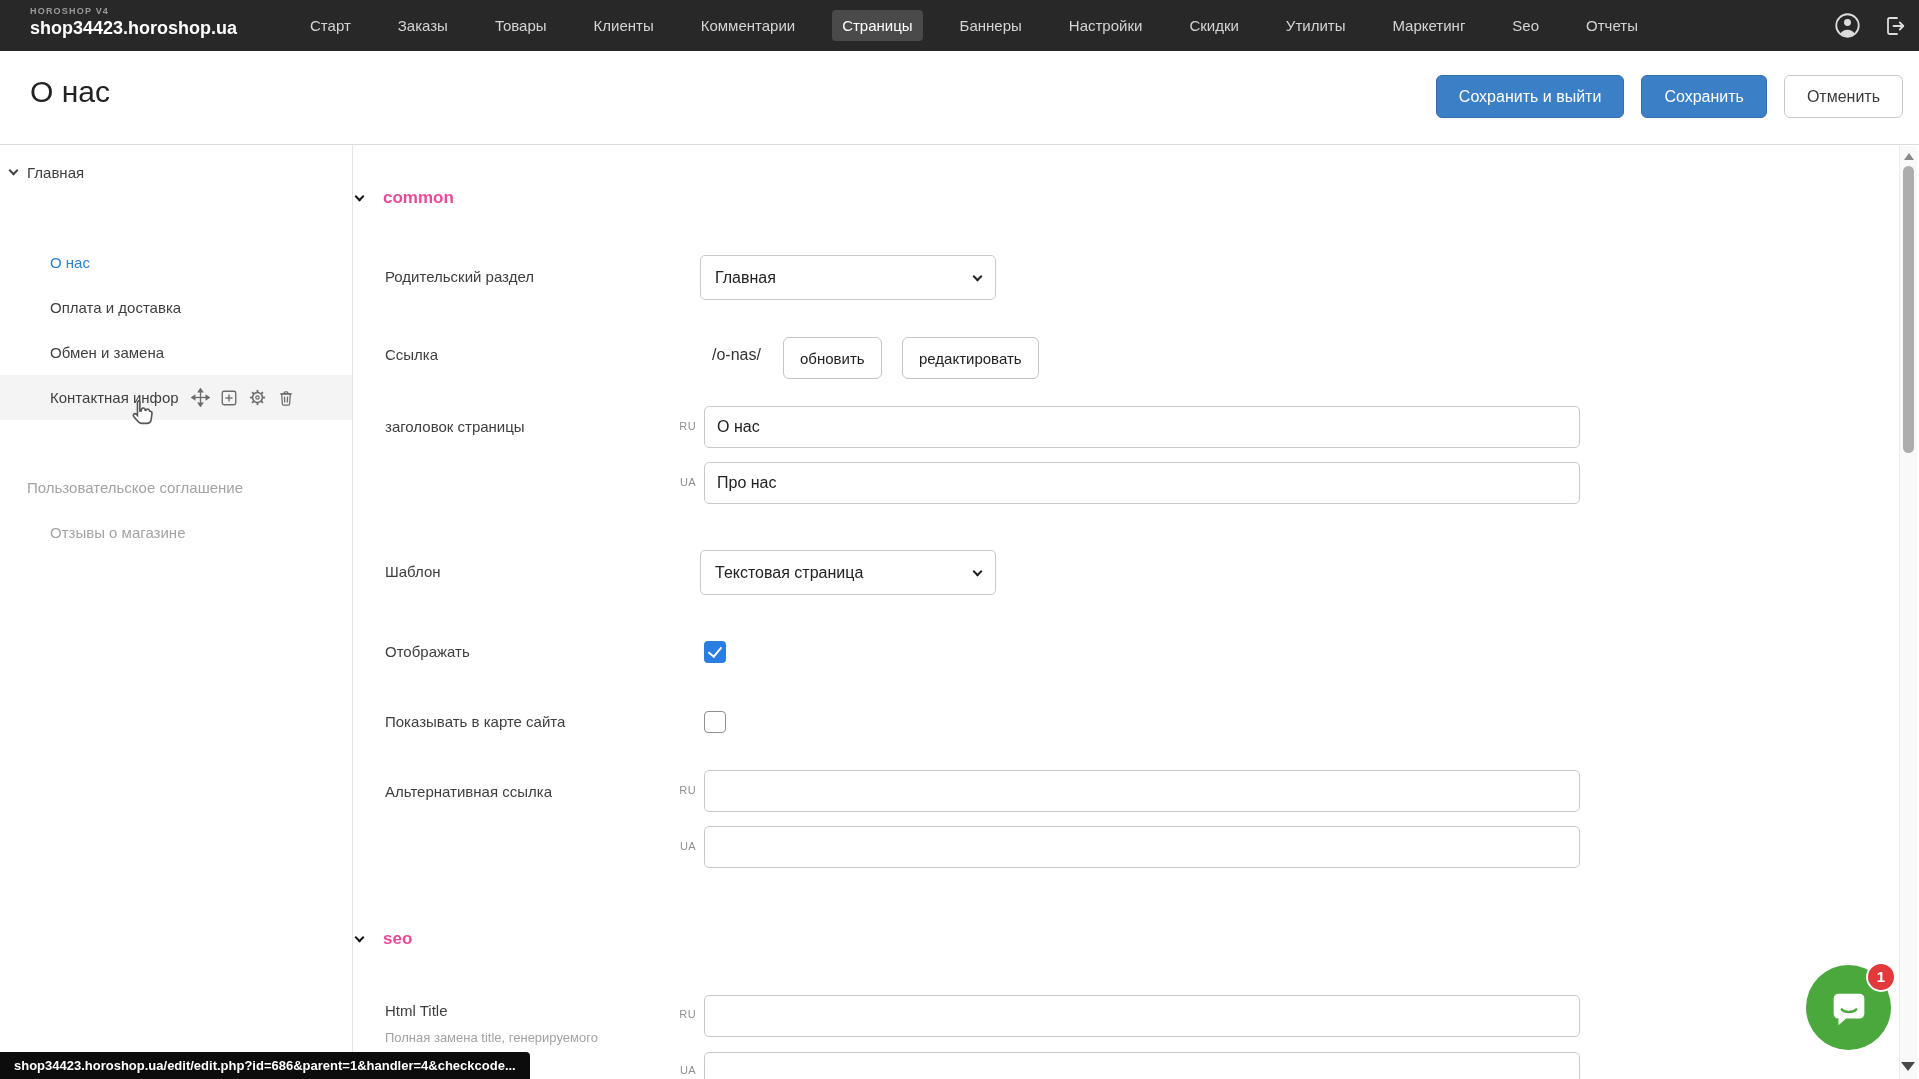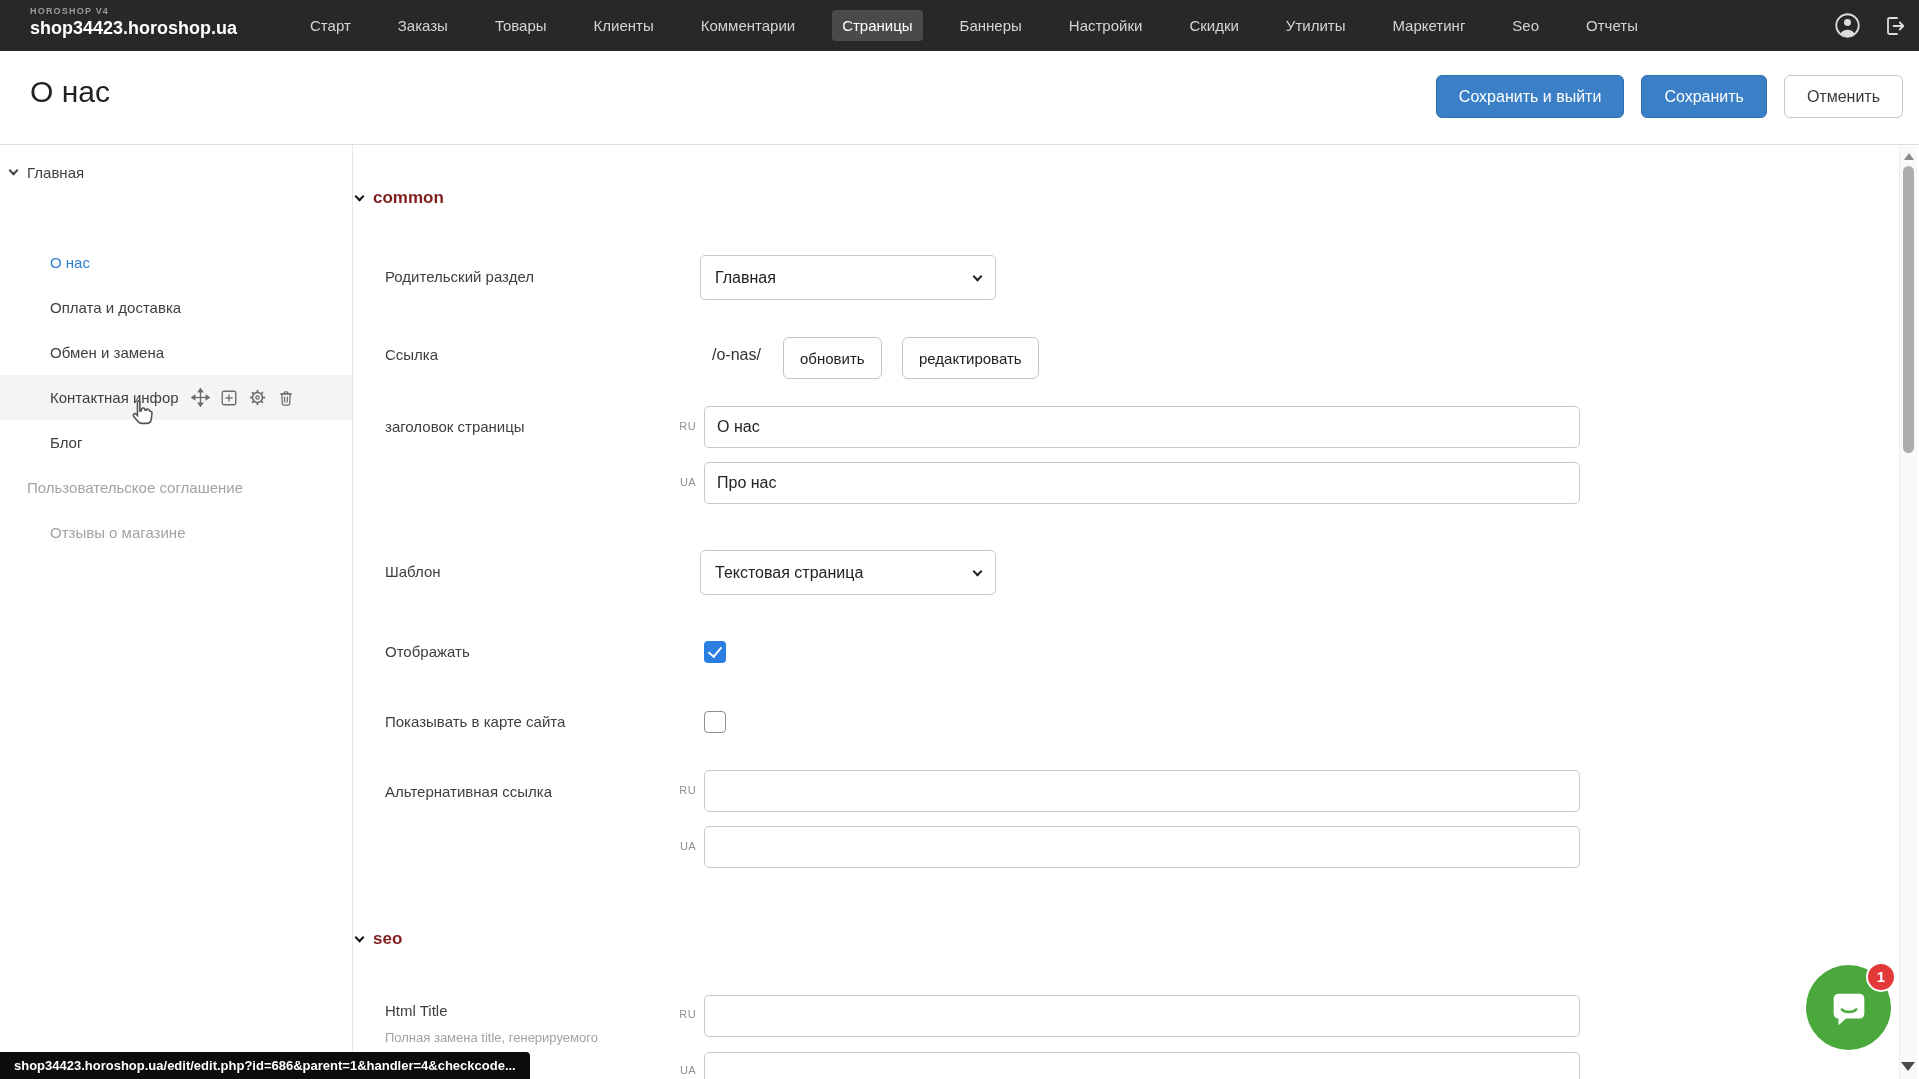--- a/index.html
+++ b/index.html
@@ -35,21 +35,21 @@
   .chv { display:inline-block; width:7px; height:7px; border-right:2px solid #444; border-bottom:2px solid #444; flex:0 0 auto; }
   .chv.down { transform:rotate(45deg); margin-top:-4px; }
   .chv.right { transform:rotate(-45deg); }
   .ti-lvl0 { padding-left:10px; } .ti-lvl0 .label { margin-left:10px; }
   .ti-lvl1 { padding-left:50px; }
   .ti-cat { padding-left:36px; } .ti-cat .label { margin-left:8px; }
   .row-icons { display:flex; align-items:center; gap:10px; margin-left:12px; }
   .row-icons svg { display:block; }
   .hand-cursor { position:absolute; left:126px; top:396px; z-index:30; }
   
-  .section-h { position:absolute; font-size:17px; font-weight:700; color:#7f1d1d; display:flex; align-items:center; gap:10px; }
+  .section-h { position:absolute; font-size:17px; font-weight:700; color:#ec4899; display:flex; align-items:center; gap:20px; }
   .section-h .chv { border-color:#141414; }
   .flabel { position:absolute; left:385px; font-size:15px; color:#3e3e3e; }
   .fhint  { position:absolute; left:385px; font-size:13px; color:#a2a2a2; }
   .lang-badge { position:absolute; left:650px; width:46px; text-align:right; font-size:11px; color:#8f8f8f; letter-spacing:.4px; }
   .tinput { position:absolute; left:704px; width:876px; height:42px; border:1px solid #c9c9c9; border-radius:5px;
             font-size:16px; color:#222; padding:0 12px; font-family:inherit; background:#fff; }
   .selectbox { position:absolute; left:700px; width:296px; height:45px; border:1px solid #c9c9c9; border-radius:5px;
                display:flex; align-items:center; justify-content:space-between; padding:0 14px; font-size:16px; color:#222; background:#fff; }
   .selectbox .chv { border-color:#222; margin-top:-3px; }
   .mini-btn { position:absolute; height:42px; border:1px solid #c4c4c4; border-radius:6px; background:#fff;
@@ -178,23 +178,20 @@
         <svg width="18" height="18" viewBox="0 0 20 20" fill="none" stroke="#6b6b6b" stroke-width="1.4">
           <line x1="3.5" y1="5.5" x2="16.5" y2="5.5"></line>
           <path d="M8 5.5V4.2a1 1 0 0 1 1-1h2a1 1 0 0 1 1 1v1.3"></path>
           <path d="M5.2 5.5l.8 11.2a1.4 1.4 0 0 0 1.4 1.3h5.2a1.4 1.4 0 0 0 1.4-1.3l.8-11.2z"></path>
           <line x1="8.3" y1="8.5" x2="8.6" y2="15"></line>
             <line x1="11.7" y1="8.5" x2="11.4" y2="15"></line>
         </svg>
       </span>
     </span>
   </div>
-  <div class="tree-item ti-lvl1" style="top:275px;">
-    <span class="label">Блог</span>
-  </div>
   <div class="tree-item ti-lvl1 muted" style="top:320px;padding-left:27px;">
     <span class="label">Пользовательское соглашение</span>
   </div>
   <div class="tree-item ti-lvl1 muted" style="top:365px;">
     <span class="label">Отзывы о магазине</span>
   </div>
 </div>
 <div class="vline"></div>
 
 <span class="hand-cursor">

